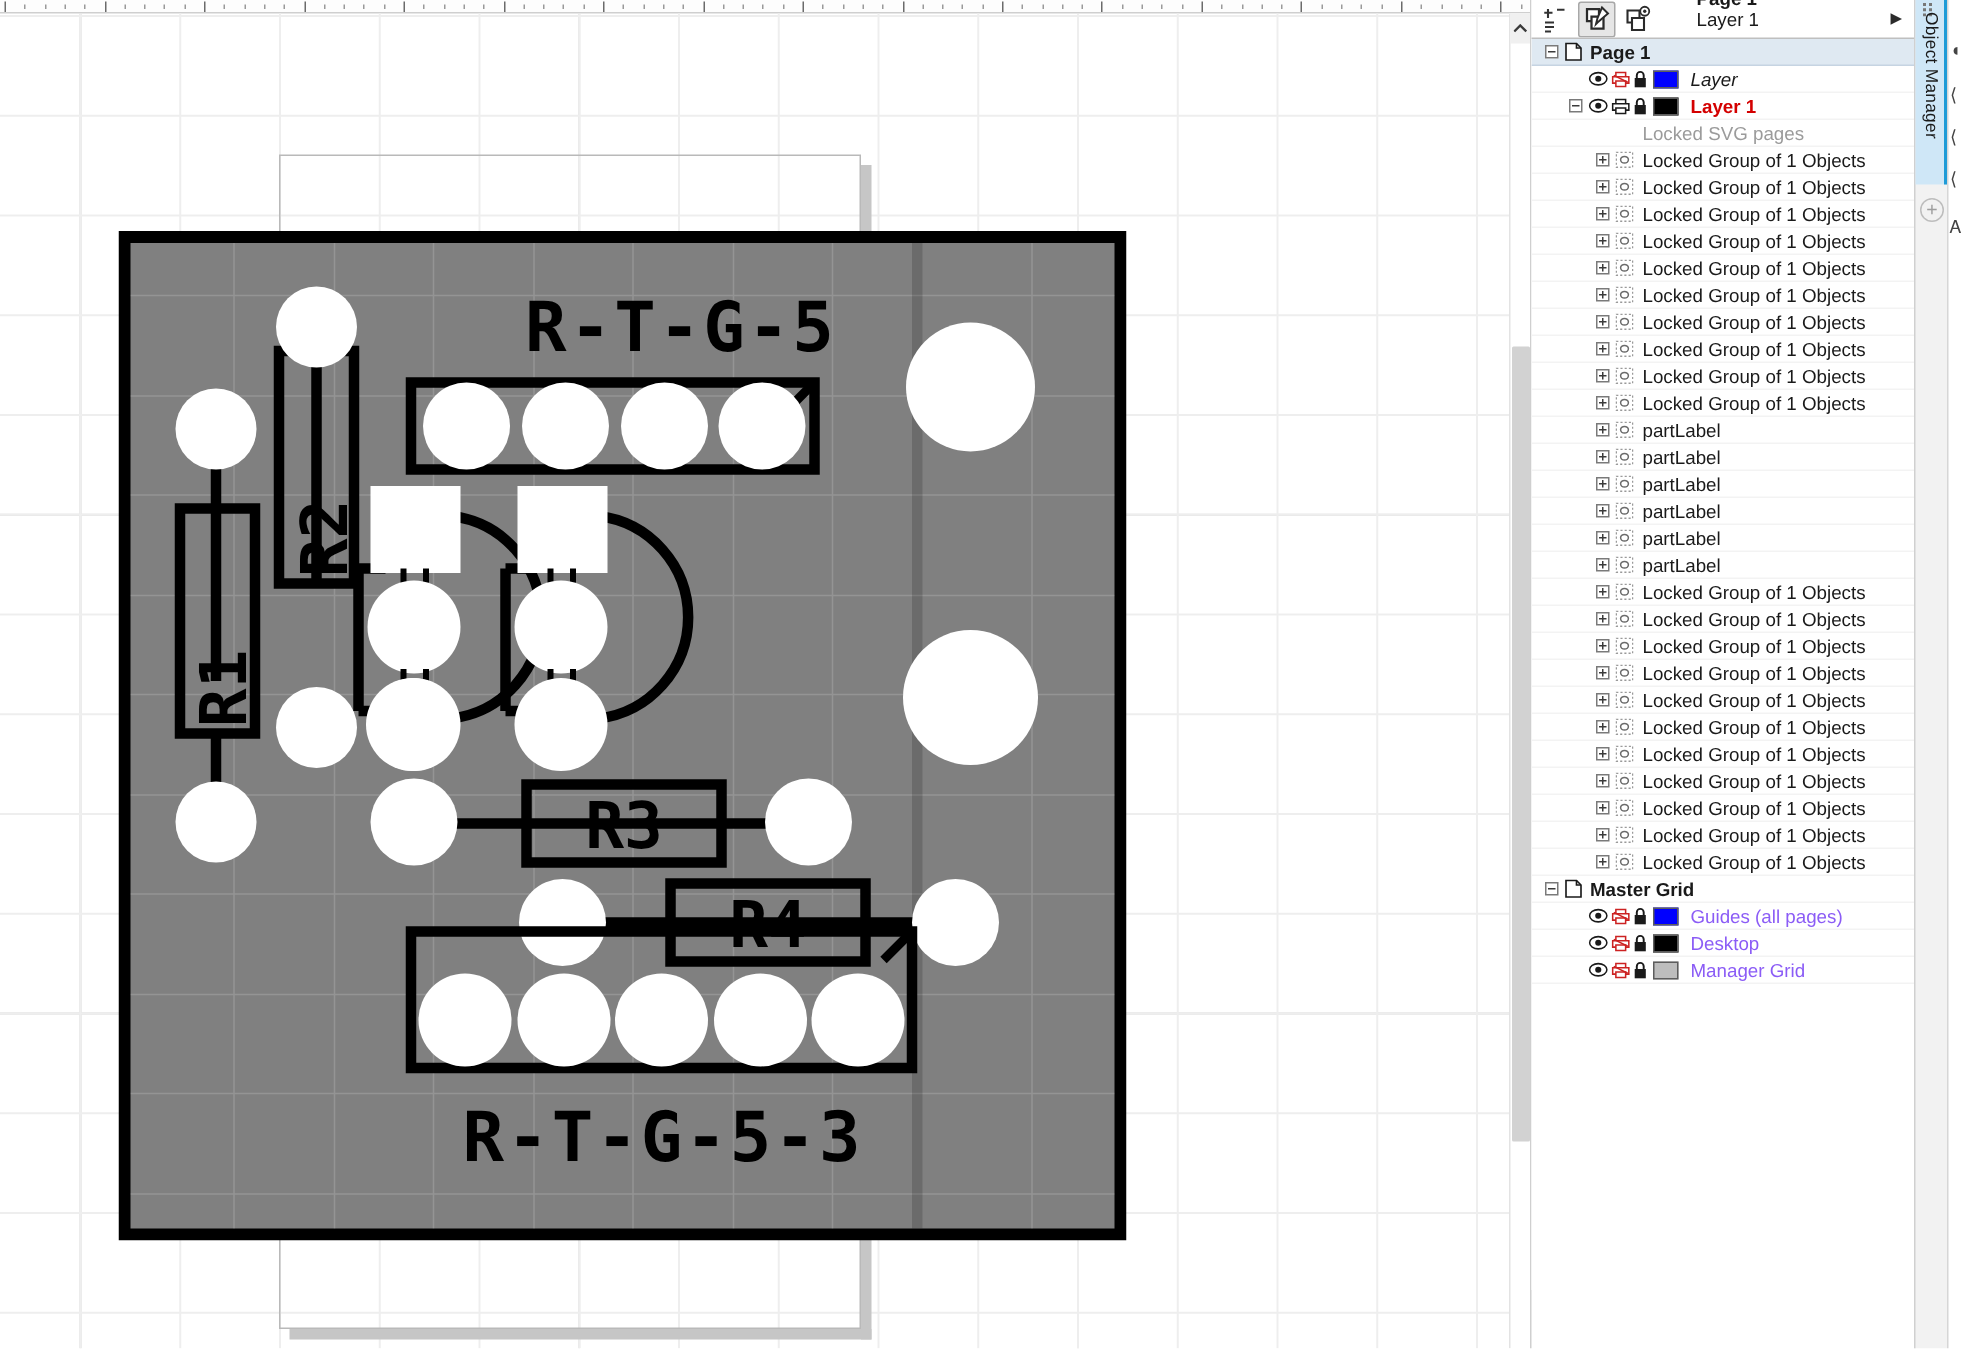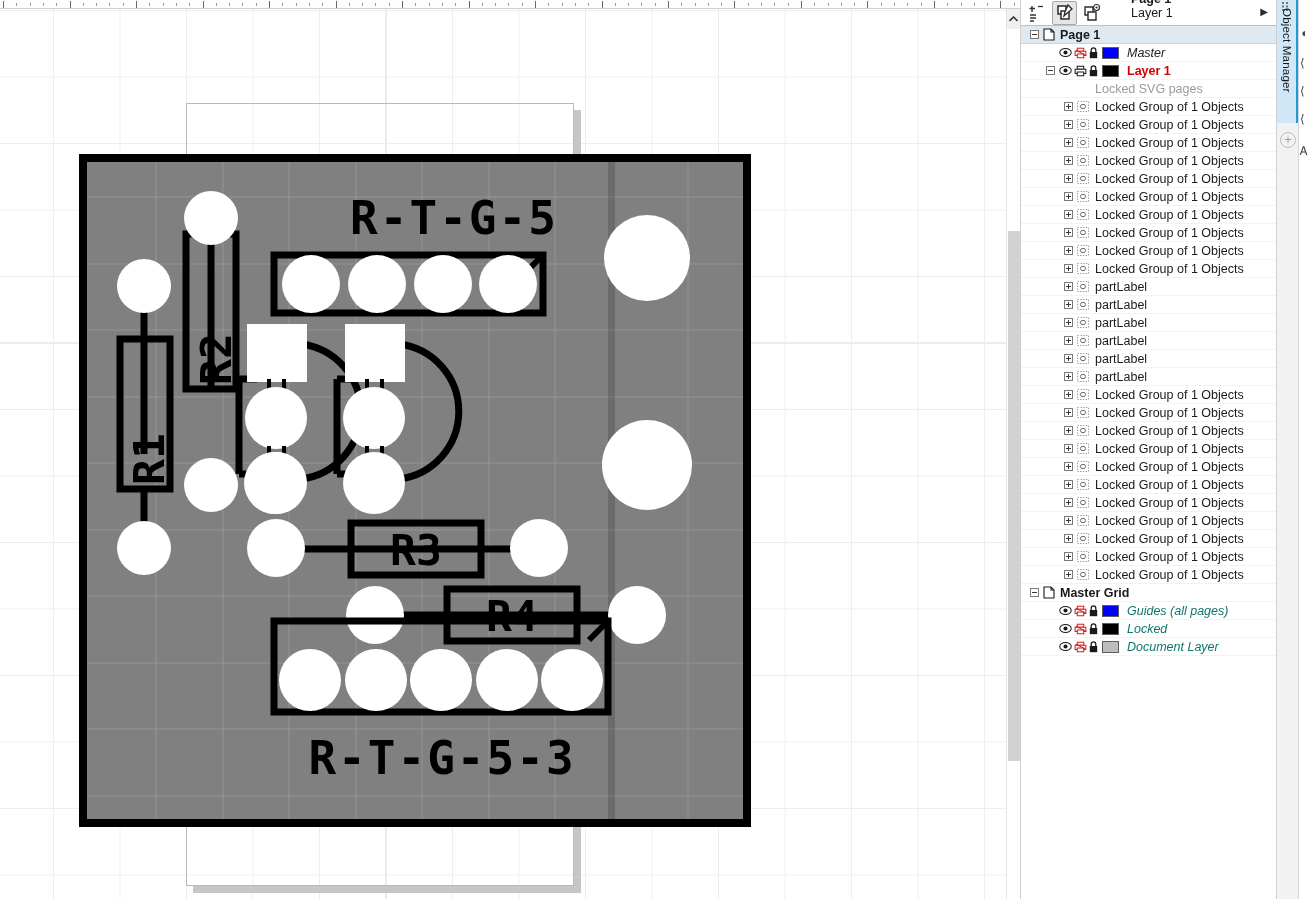--- a/index.html
+++ b/index.html
@@ -155,21 +155,21 @@
   .swatch {
     width: 17px; height: 12px; flex: 0 0 auto; margin-right: 8px;
     border: 1px solid #5d5d5d;
   }
   .objdot { width: 12px; height: 11px; flex:0 0 auto; margin-right: 6px; }
 
   .lbl { font-size: 12.5px; line-height: 14px; }
   .lbl.b { font-weight: bold; }
   .lbl.i { font-style: italic; }
   .lbl.red { color: #d40000; font-weight: bold; }
-  .lbl.cyan { color: #0f766e; font-style: italic; }
+  .lbl.cyan { color: #8b5cf6; }
   .lbl.gray { color: #9b9b9b; }
 
   
   #tabstrip {
     position: absolute; left: 1276px; top: 0;
     width: 22px; height: 899px;
     background: #f2f2f2; border-left: 1px solid #d0d0d0;
   }
   #tab-objmgr {
     position: absolute; left: 0; top: 0; width: 21px; height: 123px;
@@ -477,21 +477,21 @@
             <path d="M3.5 1 L10.5 1 L10.5 4 L3.5 4 Z" fill="#fff" stroke="#cc2222" stroke-width="1.1"></path>
             <path d="M1.2 4 L12.8 4 L12.8 8.6 L1.2 8.6 Z" fill="#fff" stroke="#cc2222" stroke-width="1.1"></path>
             <path d="M3.5 7 L10.5 7 L10.5 11 L3.5 11 Z" fill="#fff" stroke="#cc2222" stroke-width="1.1"></path>
             <path d="M2 3 L12 8" stroke="#cc2222" stroke-width="1.1"></path>
           </svg>
           <svg class="lock" viewBox="0 0 9 12">
             <path d="M2.2 5 L2.2 3.2 A2.3 2.3 0 0 1 6.8 3.2 L6.8 5" fill="none" stroke="#1a1a1a" stroke-width="1.3"></path>
             <rect x="0.8" y="5" width="7.4" height="6.2" fill="#1a1a1a"></rect>
           </svg>
           <span class="swatch" style="background:#0000ff"></span>
-          <span class="lbl i">Master</span>
+          <span class="lbl i">Layer</span>
         </div>
         <div class="row">
           <span style="display:inline-block;width:18px;flex:0 0 auto"></span>
           <span class="exp"></span>
           <svg class="eye" viewBox="0 0 14 11">
             <ellipse cx="7" cy="5.5" rx="6.2" ry="4.4" fill="#fff" stroke="#1a1a1a" stroke-width="1.1"></ellipse>
             <circle cx="7" cy="5.5" r="2.2" fill="#1a1a1a"></circle>
           </svg>
           <svg class="print" viewBox="0 0 14 12">
             <path d="M3.5 1 L10.5 1 L10.5 4 L3.5 4 Z" fill="#fff" stroke="#1a1a1a" stroke-width="1.1"></path>
@@ -794,41 +794,41 @@
             <path d="M3.5 1 L10.5 1 L10.5 4 L3.5 4 Z" fill="#fff" stroke="#cc2222" stroke-width="1.1"></path>
             <path d="M1.2 4 L12.8 4 L12.8 8.6 L1.2 8.6 Z" fill="#fff" stroke="#cc2222" stroke-width="1.1"></path>
             <path d="M3.5 7 L10.5 7 L10.5 11 L3.5 11 Z" fill="#fff" stroke="#cc2222" stroke-width="1.1"></path>
             <path d="M2 3 L12 8" stroke="#cc2222" stroke-width="1.1"></path>
           </svg>
           <svg class="lock" viewBox="0 0 9 12">
             <path d="M2.2 5 L2.2 3.2 A2.3 2.3 0 0 1 6.8 3.2 L6.8 5" fill="none" stroke="#1a1a1a" stroke-width="1.3"></path>
             <rect x="0.8" y="5" width="7.4" height="6.2" fill="#1a1a1a"></rect>
           </svg>
           <span class="swatch" style="background:#000000"></span>
-          <span class="lbl cyan">Locked</span>
+          <span class="lbl cyan">Desktop</span>
         </div>
         <div class="row">
           <span style="display:inline-block;width:18px;flex:0 0 auto"></span>
           <span class="exp ghost"></span>
           <svg class="eye" viewBox="0 0 14 11">
             <ellipse cx="7" cy="5.5" rx="6.2" ry="4.4" fill="#fff" stroke="#1a1a1a" stroke-width="1.1"></ellipse>
             <circle cx="7" cy="5.5" r="2.2" fill="#1a1a1a"></circle>
           </svg>
           <svg class="print" viewBox="0 0 14 12">
             <path d="M3.5 1 L10.5 1 L10.5 4 L3.5 4 Z" fill="#fff" stroke="#cc2222" stroke-width="1.1"></path>
             <path d="M1.2 4 L12.8 4 L12.8 8.6 L1.2 8.6 Z" fill="#fff" stroke="#cc2222" stroke-width="1.1"></path>
             <path d="M3.5 7 L10.5 7 L10.5 11 L3.5 11 Z" fill="#fff" stroke="#cc2222" stroke-width="1.1"></path>
             <path d="M2 3 L12 8" stroke="#cc2222" stroke-width="1.1"></path>
           </svg>
           <svg class="lock" viewBox="0 0 9 12">
             <path d="M2.2 5 L2.2 3.2 A2.3 2.3 0 0 1 6.8 3.2 L6.8 5" fill="none" stroke="#1a1a1a" stroke-width="1.3"></path>
             <rect x="0.8" y="5" width="7.4" height="6.2" fill="#1a1a1a"></rect>
           </svg>
           <span class="swatch" style="background:#bdbdbd"></span>
-          <span class="lbl cyan">Document Layer</span>
+          <span class="lbl cyan">Manager Grid</span>
         </div>
       </div>
   </div>
 
   <div id="tabstrip">
     <div id="tab-objmgr">
       <svg id="tabstrip-grip" viewBox="0 0 10 9">
         <rect x="0" y="0" width="2" height="2" fill="#777"></rect>
         <rect x="4" y="0" width="2" height="2" fill="#777"></rect>
         <rect x="0" y="3.5" width="2" height="2" fill="#777"></rect>

